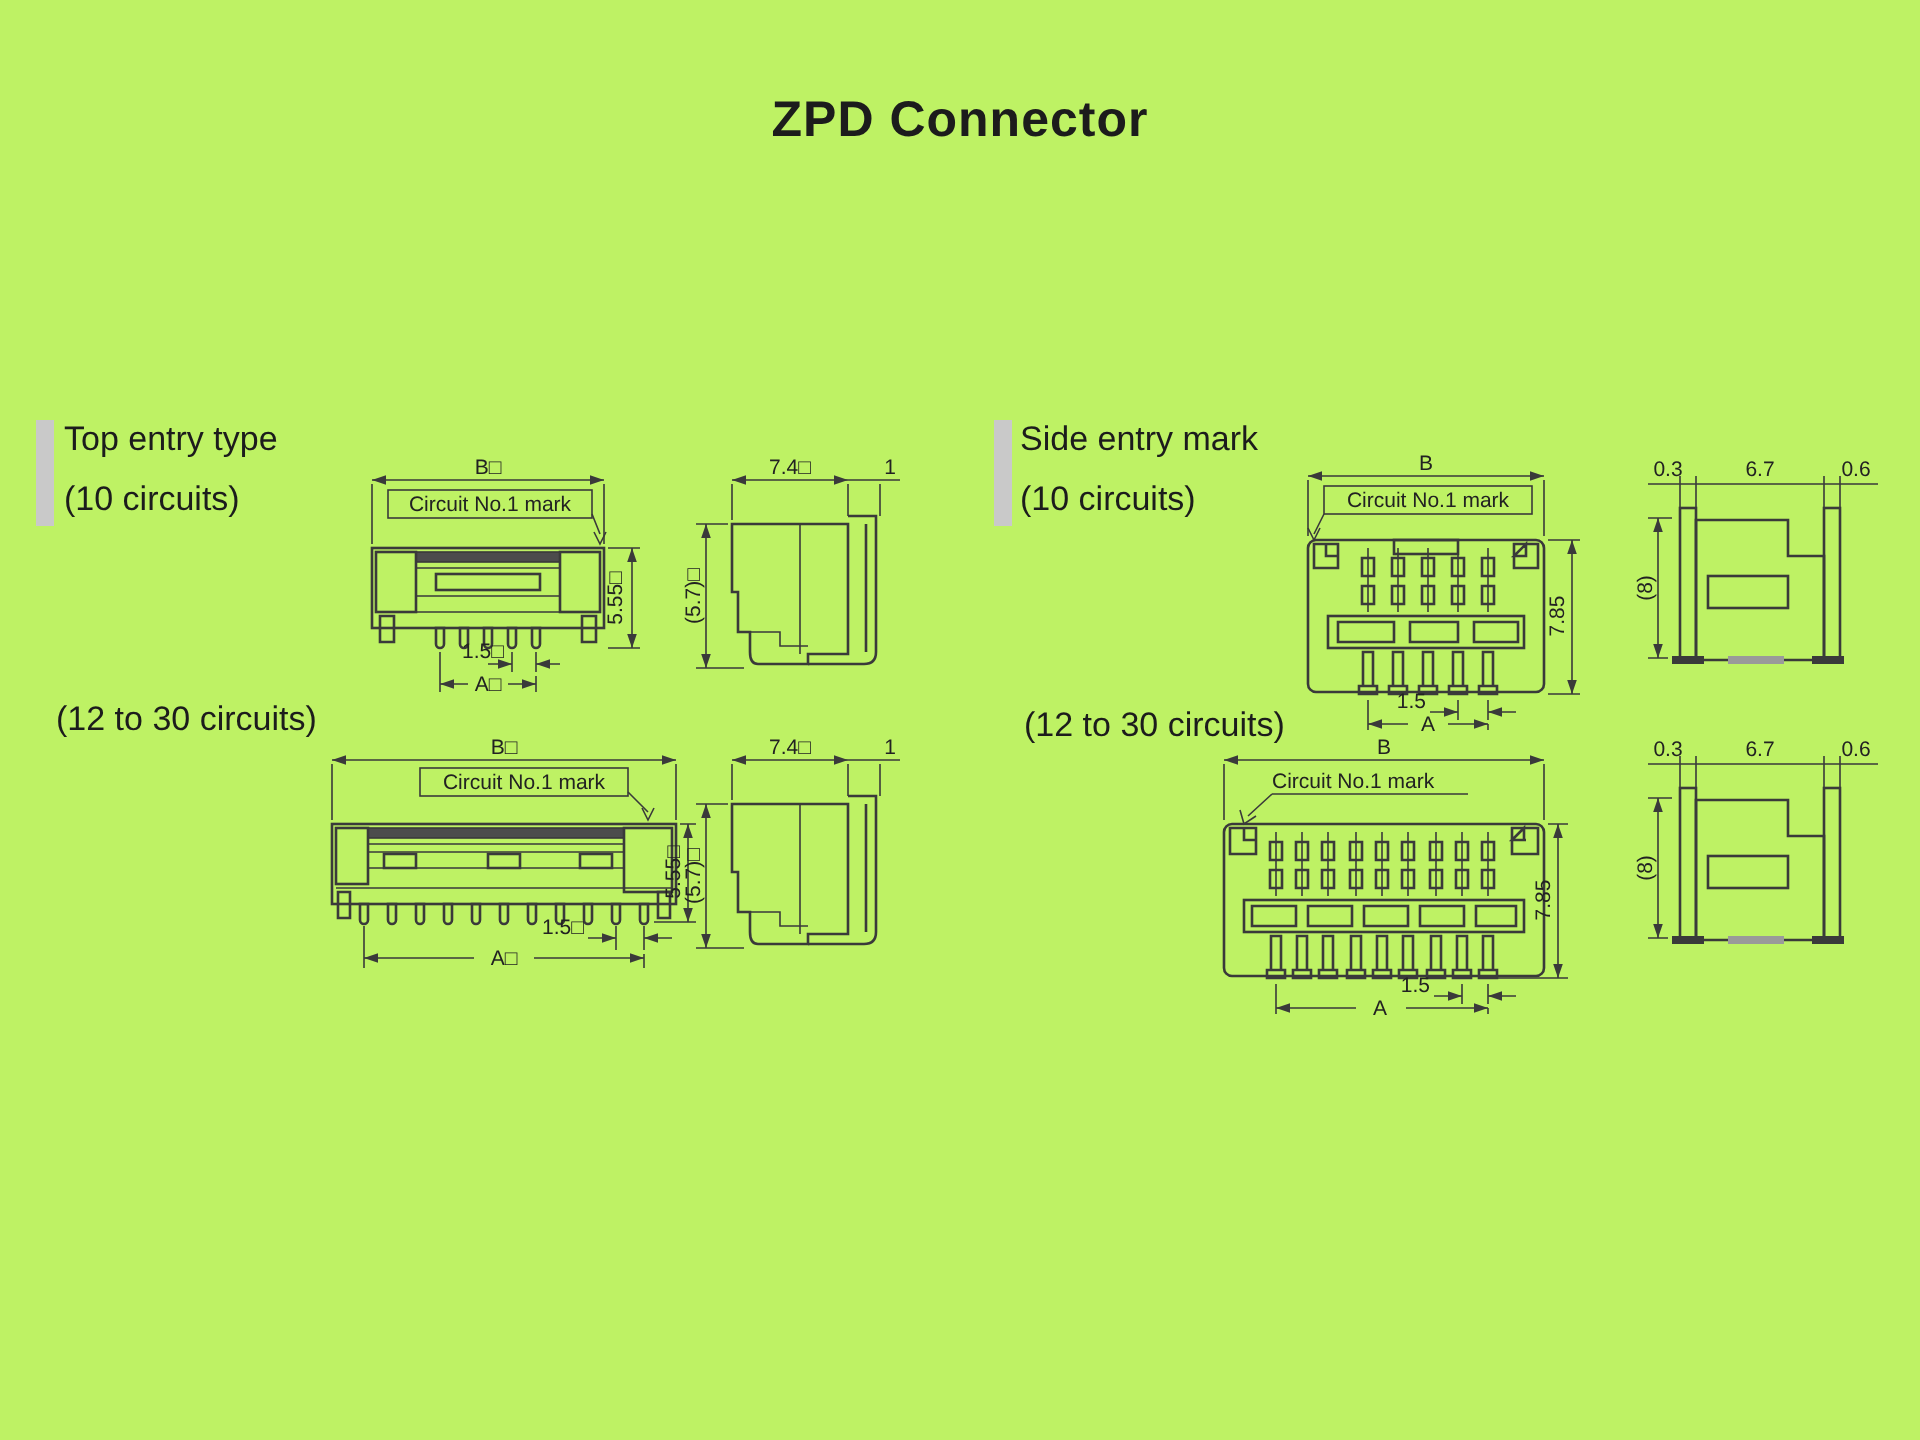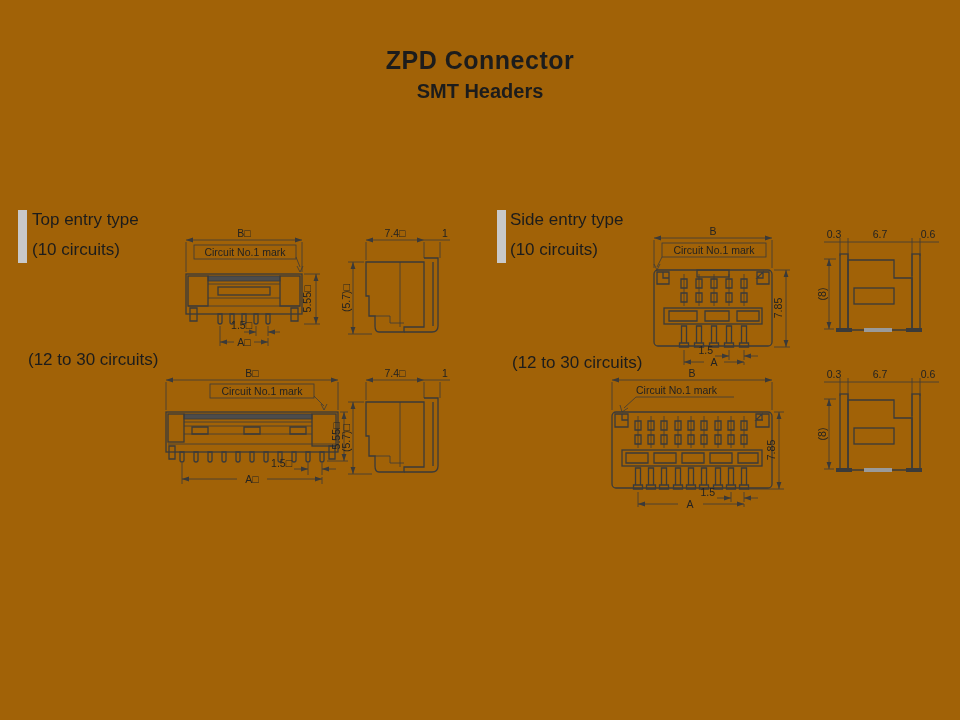--- a/index.html
+++ b/index.html
@@ -1,16 +1,16 @@
 <!DOCTYPE html>
 <html><head>
 <meta charset="utf-8">
 <style>
   html,body{margin:0;padding:0;background:#fff}
-  .page{position:relative;width:960px;height:720px;background:#a16207;overflow:hidden;
+  .page{position:relative;width:960px;height:720px;background:#bef264;overflow:hidden;
         font-family:"Liberation Sans","DejaVu Sans",sans-serif;color:#1c1c1c}
   .title{position:absolute;top:46px;left:0;width:100%;text-align:center;
          font-size:25px;font-weight:bold;letter-spacing:.5px}
   .subtitle{position:absolute;top:80px;left:0;width:100%;text-align:center;
             font-size:20px;font-weight:bold}
   .accent{position:absolute;width:9px;height:53px;background:#c9c9c9}
   .h{position:absolute;font-size:17px;font-weight:normal;white-space:nowrap}
   .d{position:absolute}
   svg text{font-family:"Liberation Sans","DejaVu Sans",sans-serif;font-size:10.5px;fill:#222}
   .s{fill:none;stroke:#3a3a3a;stroke-width:1.3}
@@ -18,21 +18,20 @@
   .f{fill:#3a3a3a;stroke:none}
   .dk{fill:#4c4c4c;stroke:#3a3a3a;stroke-width:0.8}
   .gy{fill:#9a9a9a;stroke:none}
 </style>
 </head>
 <body>
 
 <div class="page">
 
   <div class="title">ZPD Connector</div>
-  <div class="subtitle">SMT Headers</div>
 
   <div class="accent" style="left:18px;top:210px"></div>
   <div class="h" style="left:32px;top:210px">Top entry type</div>
   <div class="h" style="left:32px;top:240px">(10 circuits)</div>
   <div class="h" style="left:28px;top:350px">(12 to 30 circuits)</div>
 
   <svg class="d" style="left:172px;top:228px" width="152" height="122" viewBox="0 0 152 122">
     <g>
       <text x="72" y="9" text-anchor="middle">B□</text>
       <path class="t" d="M14,12H130 M14,14V44 M130,14V44"></path>
@@ -146,21 +145,21 @@
       <text transform="rotate(-90 8 70)" x="8" y="70" text-anchor="middle">(5.7)□</text>
     </g>
     <g>
       <path class="s" d="M24,34H82V99H62V104H37Q33,104 33,98V88H27V68H24Z"></path>
       <path class="t" d="M58,34V99 M33,88H48V95H62"></path>
       <path class="s" d="M82,30H96V98Q96,104 90,104H62 M91,34V98"></path>
     </g>
   </svg>
 
   <div class="accent" style="left:497px;top:210px"></div>
-  <div class="h" style="left:510px;top:210px">Side entry type</div>
+  <div class="h" style="left:510px;top:210px">Side entry mark</div>
   <div class="h" style="left:510px;top:240px">(10 circuits)</div>
   <div class="h" style="left:512px;top:353px">(12 to 30 circuits)</div>
 
   <svg class="d" style="left:642px;top:226px" width="152" height="142" viewBox="0 0 152 142">
     <g>
       <text x="71" y="9" text-anchor="middle">B</text>
       <path class="t" d="M12,12H130 M12,14V42 M130,14V42"></path>
       <path class="f" d="M12,12l7,-2.4v4.8z M130,12l-7,-2.4v4.8z"></path>
     </g>
     <g>

